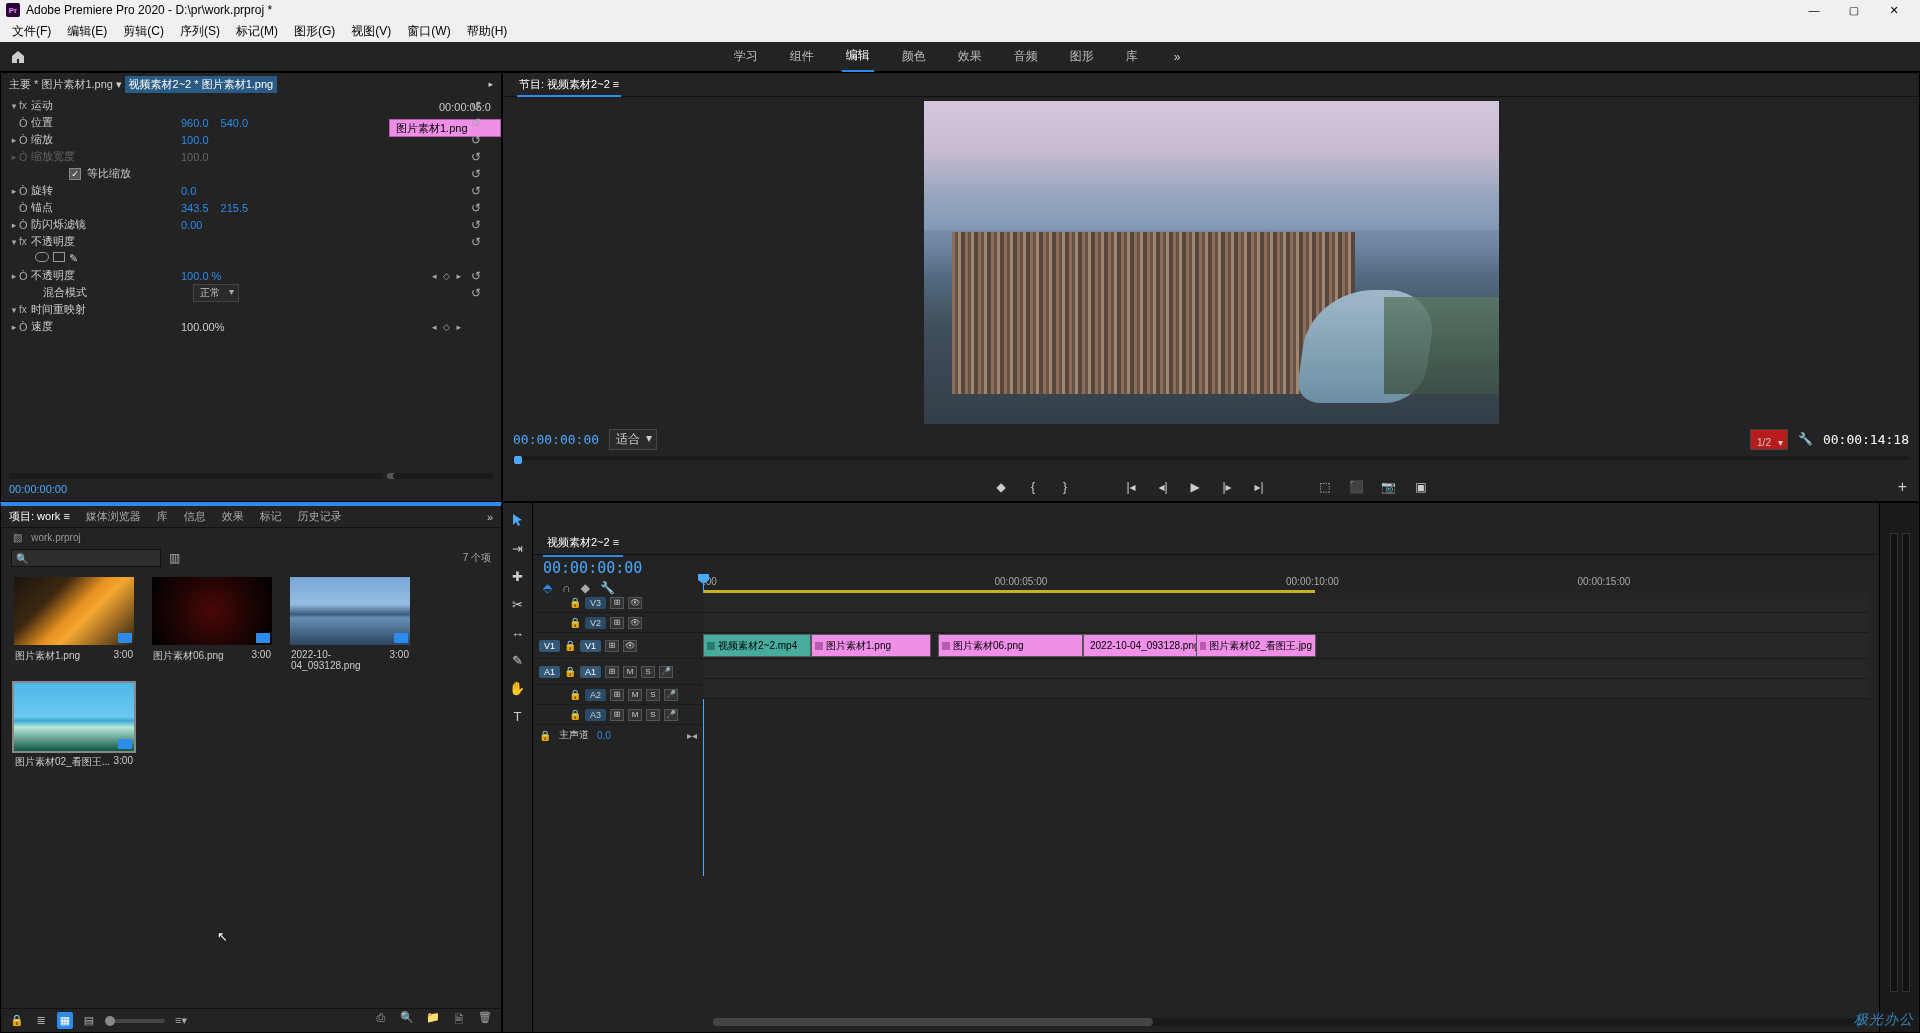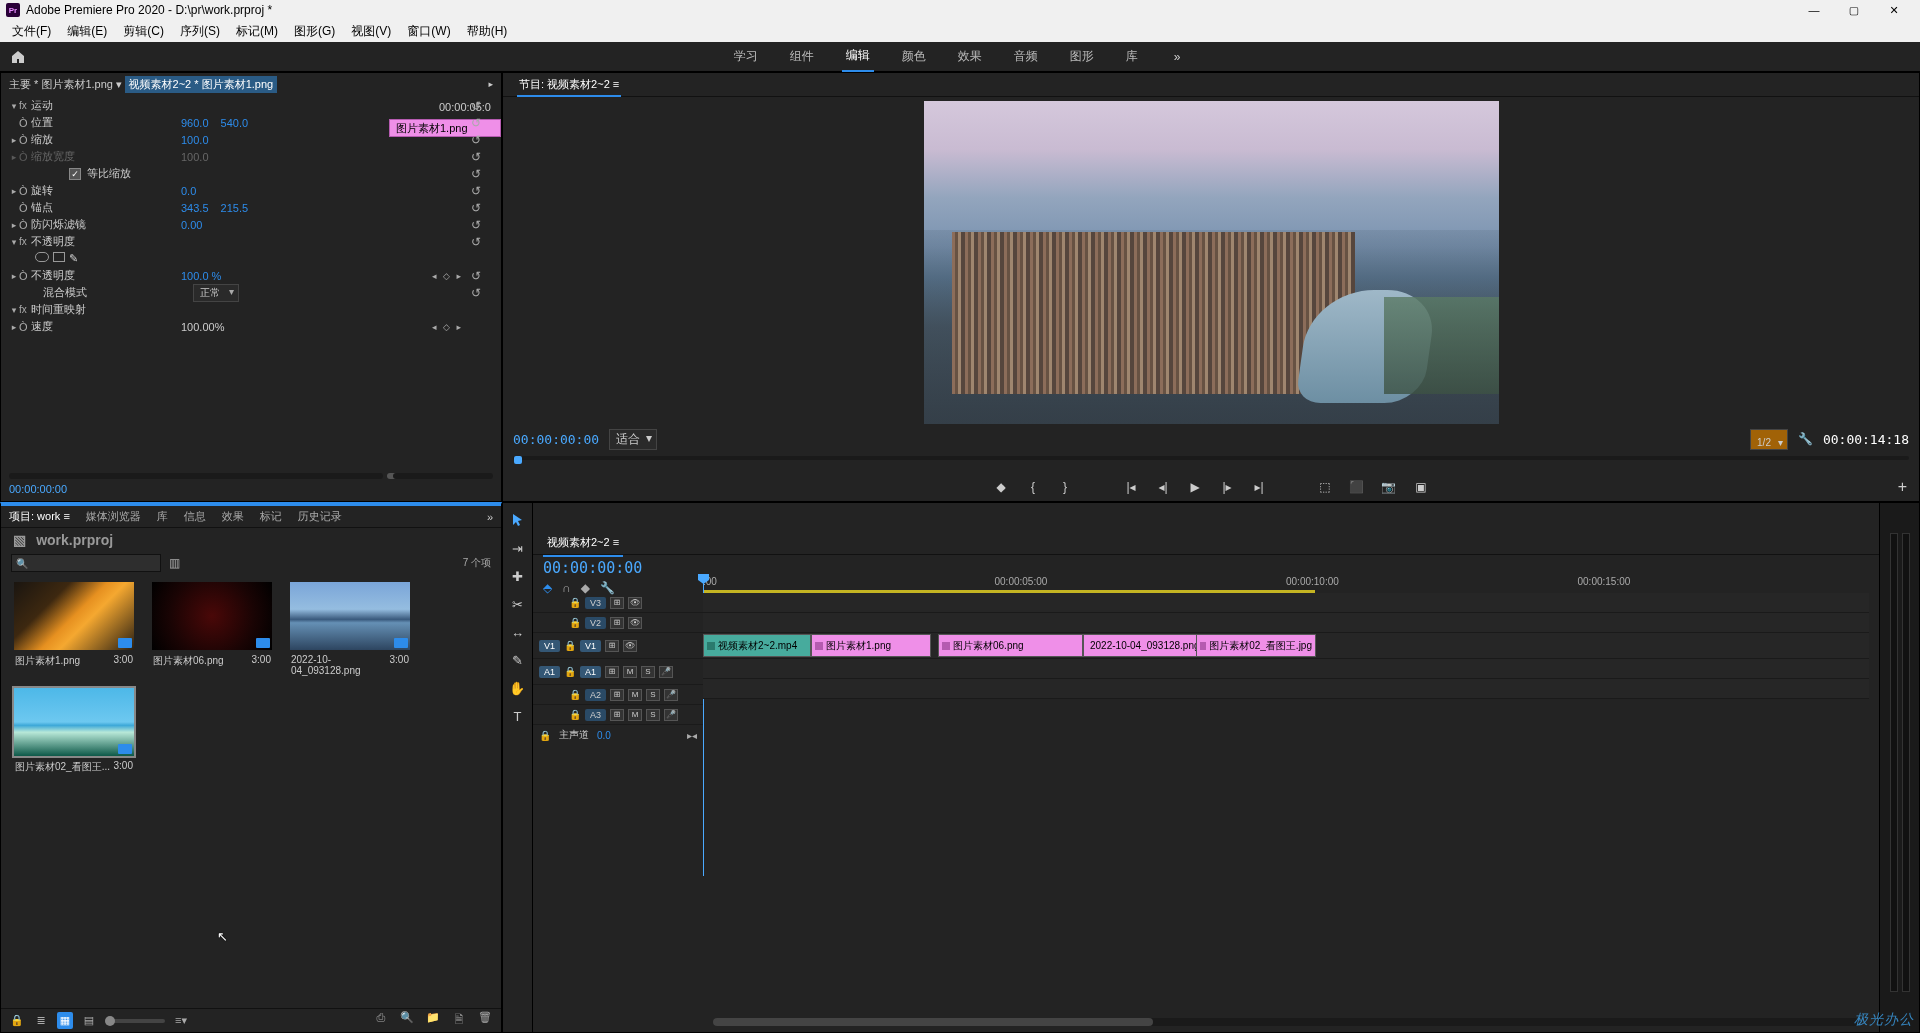--- a/index.html
+++ b/index.html
@@ -68,37 +68,37 @@
 .pm-video { width:575px; height:323px; background:linear-gradient(to bottom,#d5c8dc 0%,#c9bbd2 15%,#93a5bd 30%,#7a93b0 45%,#5c7a95 55%,#4a5b68 70%,#3e4a52 100%); position:relative; overflow:hidden; }
 .pm-video::before { content:""; position:absolute; left:0; right:0; bottom:0; height:60%; background:linear-gradient(to bottom, rgba(80,100,120,0.2), rgba(50,60,70,0.8)); }
 .pm-city { position:absolute; bottom:30px; left:5%; right:25%; height:50%; background:repeating-linear-gradient(90deg,#8a7060 0 3px,#6b5a4d 3px 6px,#9a8572 6px 9px,#5d5048 9px 13px); filter:contrast(1.2); }
 .pm-river { position:absolute; bottom:20px; right:12%; width:22%; height:35%; background:linear-gradient(to bottom,#9fb8c8,#6d8fa3); border-radius:50% 40% 30% 20%; transform:skewX(-8deg); }
 .pm-right { position:absolute; bottom:30px; right:0; width:20%; height:30%; background:linear-gradient(to bottom,#5a7a65,#3d5244); opacity:0.8; }
 .pm-ctrl-row { display:flex; align-items:center; height:24px; padding:0 10px; gap:10px; }
 .pm-tc { color:#4aa9ff; font-size:13px; font-family:monospace; }
 .pm-tc-right { margin-left:auto; color:#fff; font-size:13px; font-family:monospace; }
 .pm-zoom { background:#2a2a2a; border:1px solid #444; color:#ccc; padding:1px 16px 1px 6px; font-size:12px; position:relative; }
 .pm-zoom::after { content:"▾"; position:absolute; right:4px; }
-.pm-res { color:#ccc; font-size:10px; padding:7px 16px 1px 6px; background:#a16207; border:1px solid #444; position:relative; }
+.pm-res { color:#ccc; font-size:10px; padding:7px 16px 1px 6px; background:#b91c1c; border:1px solid #444; position:relative; }
 .pm-res::after { content:"▾"; position:absolute; right:4px; }
 .pm-wrench { color:#ccc; font-size:12px; }
 .pm-scrub { height:14px; margin:4px 10px; position:relative; }
 .pm-scrub-track { height:4px; background:#1a1a1a; margin-top:5px; border-radius:2px; }
 .pm-play-head { position:absolute; left:0; top:0; width:10px; height:14px; }
 .pm-play-head::before { content:""; display:block; width:8px; height:8px; background:#4aa9ff; border-radius:2px; margin:0 auto; }
 .pm-transport { display:flex; justify-content:center; align-items:center; gap:14px; height:26px; color:#ccc; font-size:12px; position:relative; }
 .pm-transport .tbtn { width:18px; text-align:center; }
 .pm-plus { position:absolute; right:12px; color:#ccc; font-size:16px; }
 
 
 .pp-tabs { display:flex; align-items:center; height:24px; border-bottom:1px solid #111; font-size:11px; color:#aaa; border-top:2px solid #2d8ceb;justify-content:center; }
 .pp-tab { padding:4px 8px; }
 .pp-tab.active { color:#fff; }
 .pp-more { margin-left:auto; padding:4px 8px; color:#ccc; }
-.pp-proj { padding:4px 12px; color:#999; font-size:14px;font-weight:bold; }
+.pp-proj { padding:4px 12px; color:#999; font-size:10px; }
 .pp-searchrow { display:flex; align-items:center; padding:2px 10px; gap:8px; }
 .pp-search { flex:0 0 150px; height:18px; background:#2e2e2e; border:1px solid #111; display:flex; align-items:center; padding:0 4px; }
 .pp-search-ic { color:#888; font-size:10px; }
 .pp-folder-ic { color:#aaa; font-size:12px; }
 .pp-count { margin-left:auto; color:#aaa; font-size:10px; }
 .pp-grid { display:flex; flex-wrap:wrap; padding:8px; gap:8px; height:230px; align-content:flex-start; }
 .pp-item { width:130px; }
 .pp-thumb { width:120px; height:68px; background:#111; position:relative; margin:0 auto; }
 .pp-thumb .dur-badge { position:absolute; bottom:2px; right:2px; width:14px; height:10px; background:#2d8ceb; border-radius:1px; }
 .pp-item.selected .pp-thumb { outline:2px solid #888; }

